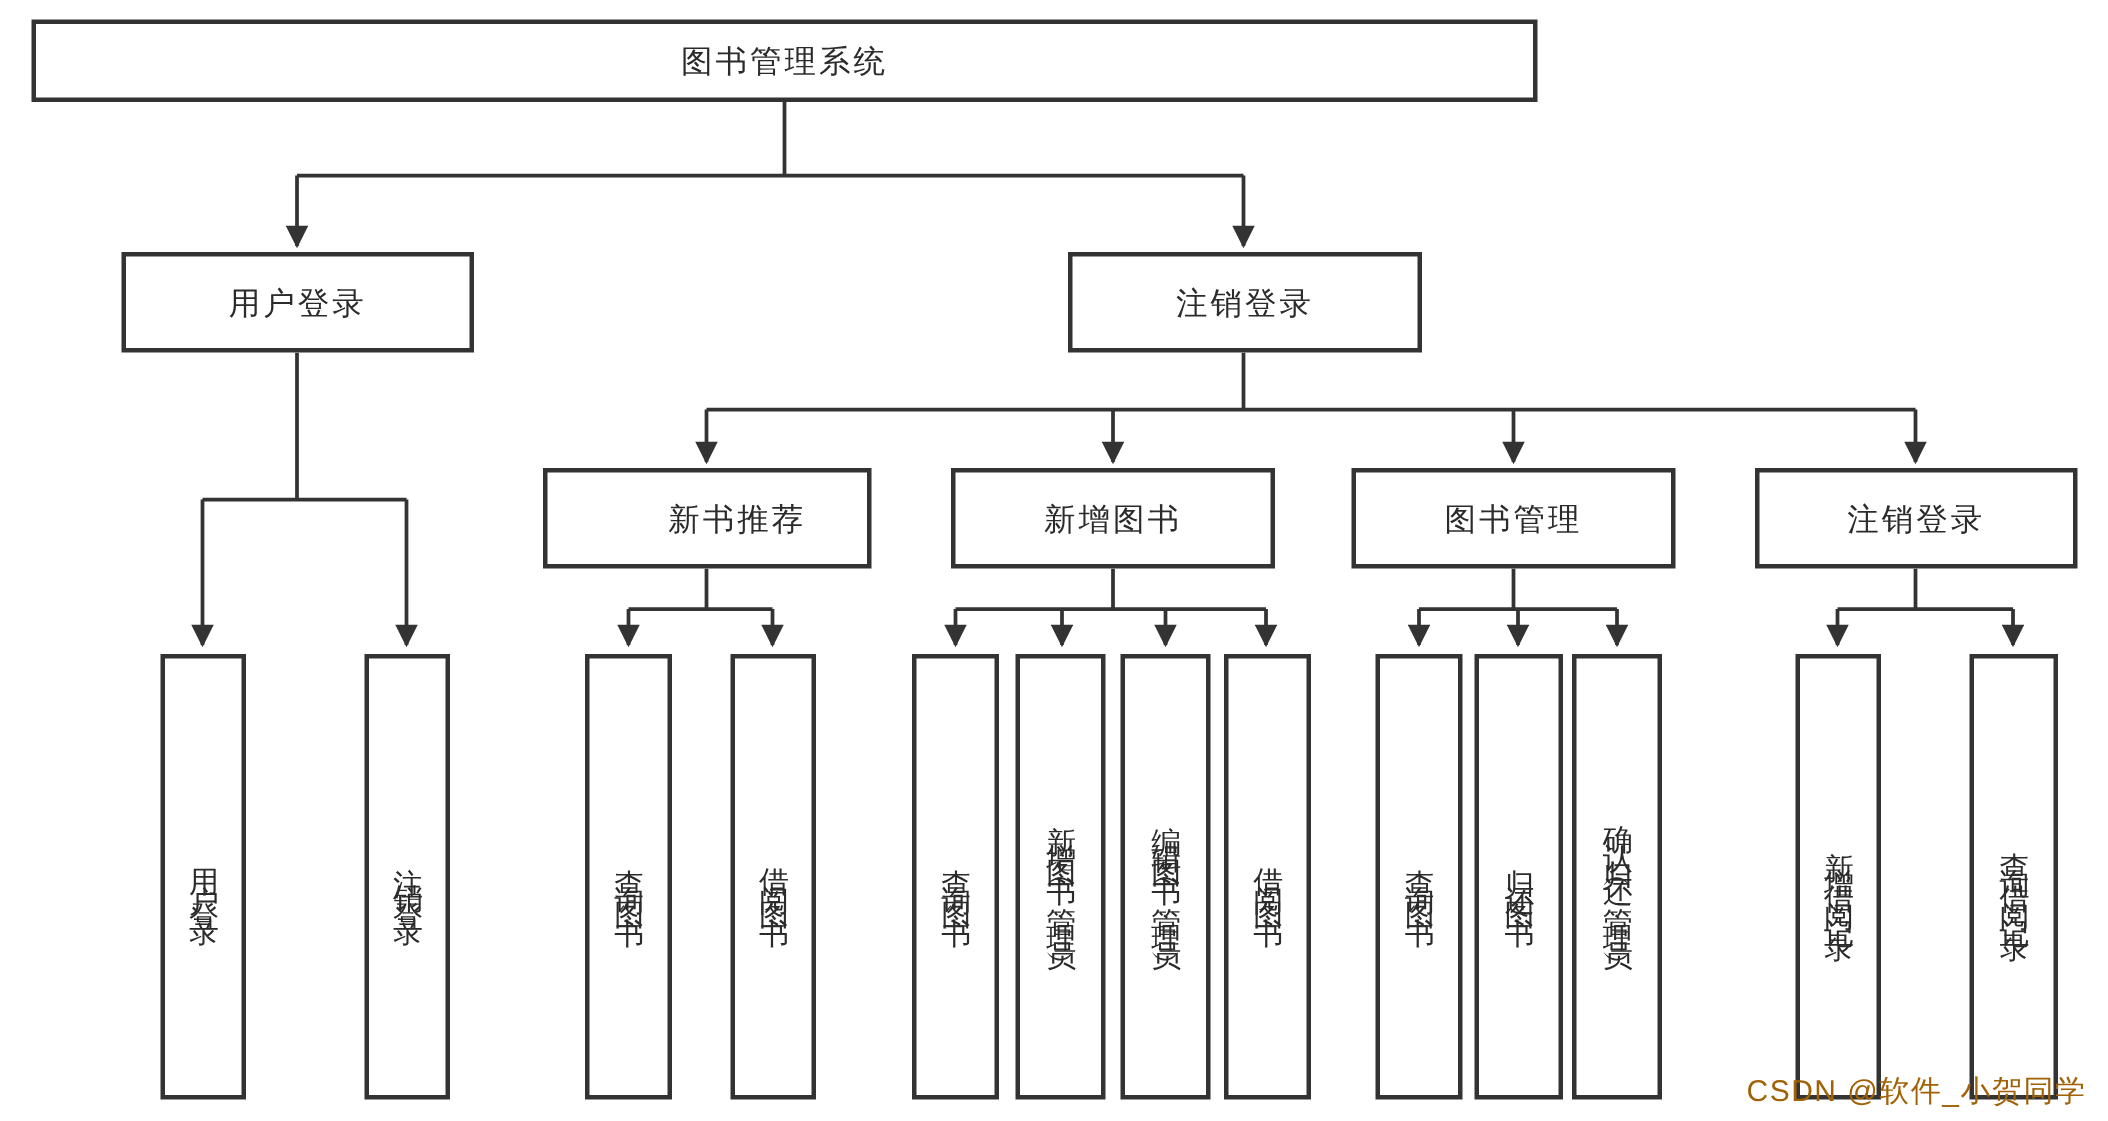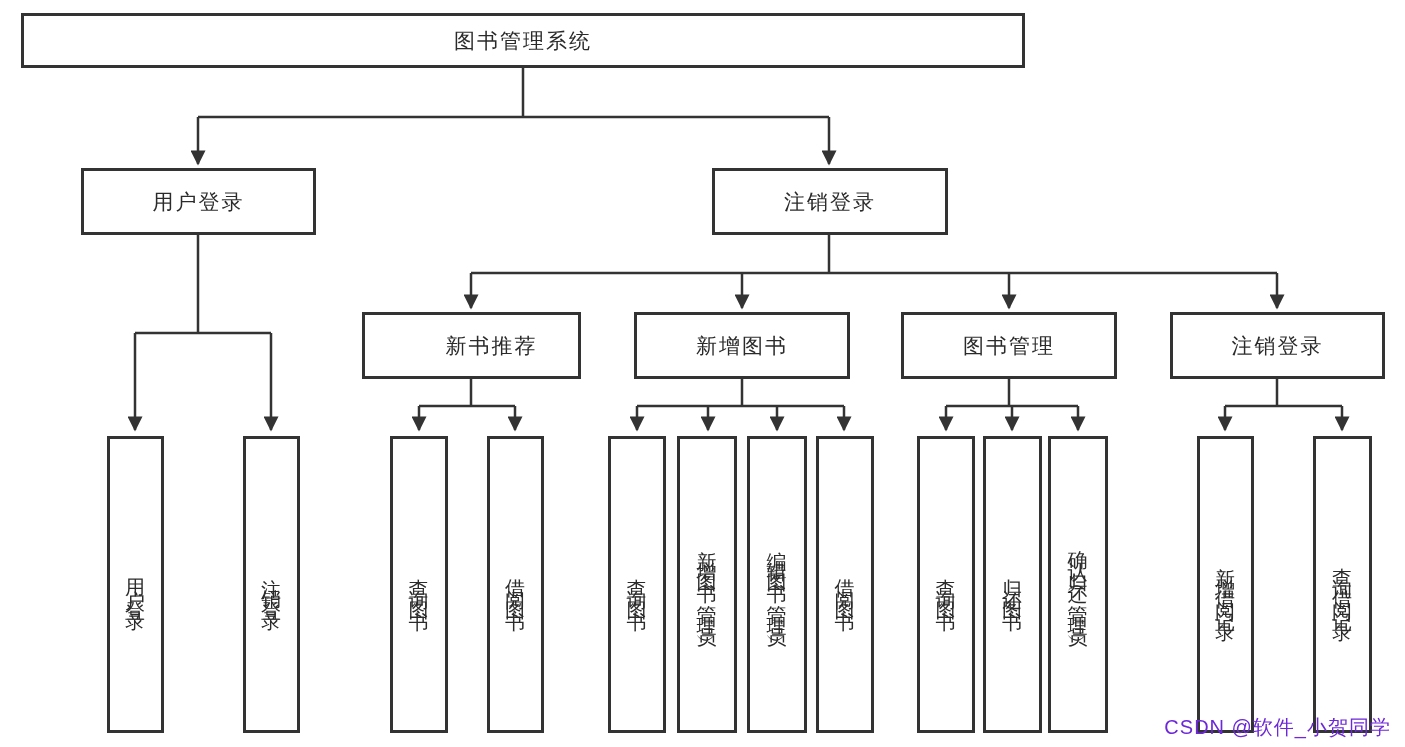--- a/index.html
+++ b/index.html
@@ -40,21 +40,21 @@
     letter-spacing: 11px;
     line-height: 1.1;
     white-space: nowrap;
   }
   .watermark {
     position: absolute;
     top: 714px;
     right: 14px;
     font-size: 20px;
     letter-spacing: 1px;
-    color: #6d28d9;
+    color: #a16207;
     z-index: 3;
     white-space: nowrap;
   }
 </style>
 </head>
 <body>
 
 <div class="canvas">
 
   <svg class="connectors" viewBox="0 0 1405 747" xmlns="http://www.w3.org/2000/svg">

